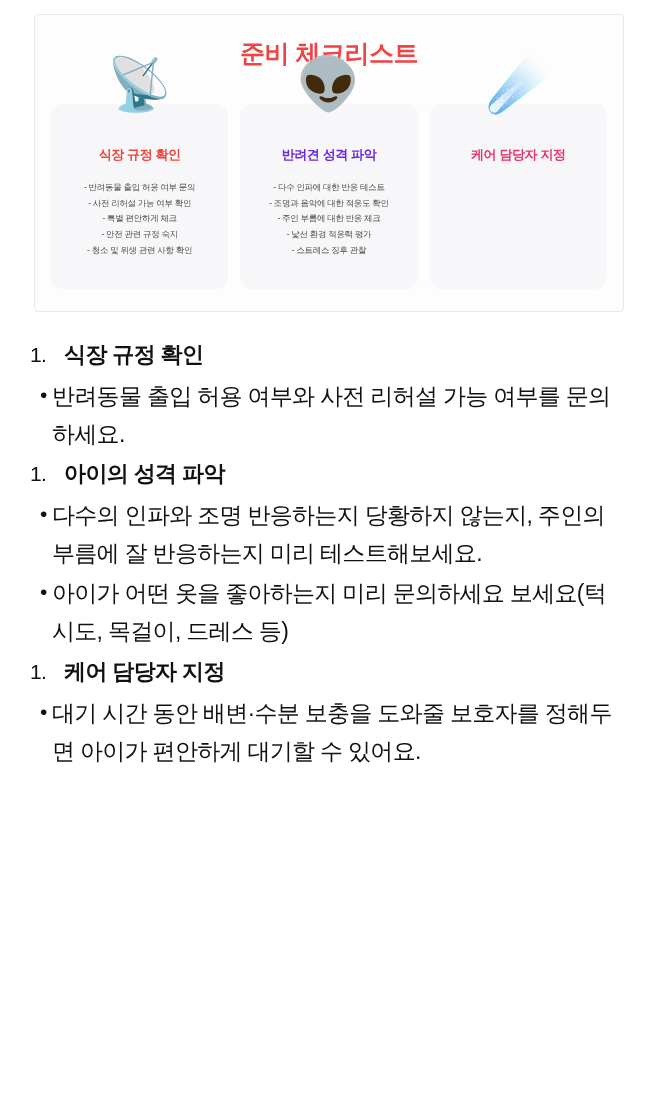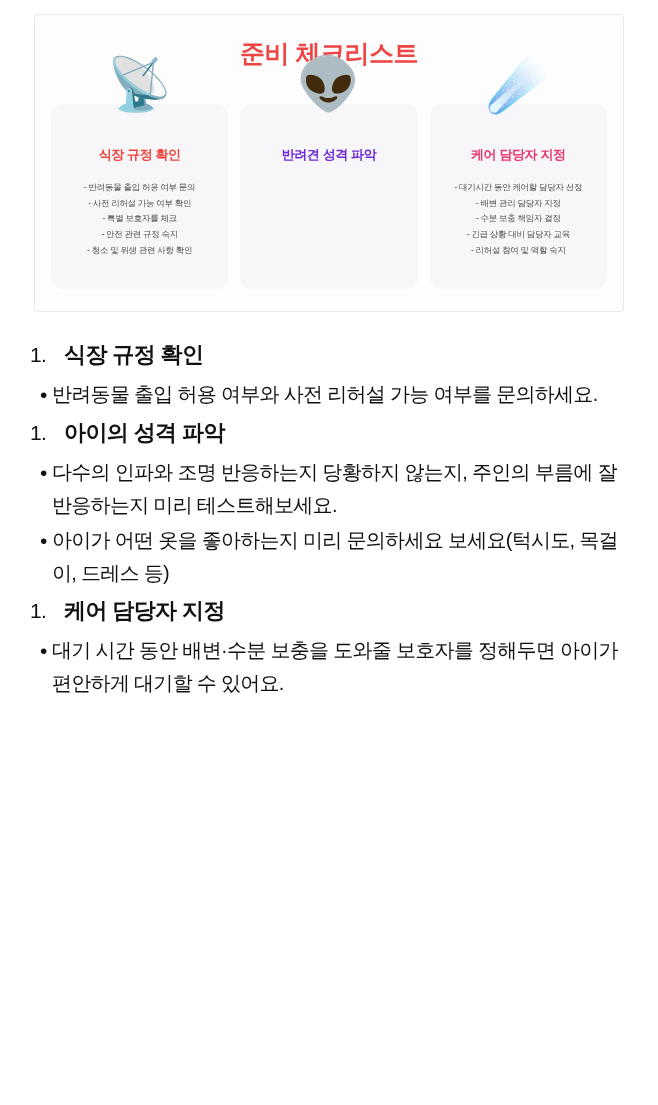--- a/index.html
+++ b/index.html
@@ -129,21 +129,21 @@
     width: 22px;
     flex: 0 0 22px;
     font-size: 21px;
     line-height: 1.65;
     text-align: left;
     padding-left: 10px;
     color: #111111;
   }
   .bullet .btext {
     flex: 1;
-    font-size: 20px;
+    font-size: 23px;
     line-height: 1.65;
     letter-spacing: -0.7px;
     color: #111111;
     padding-right: 6px;
   }
 </style>
 </head>
 <body>
 
 <div class="page">
@@ -152,41 +152,41 @@
     <div class="info-title">준비 체크리스트</div>
 
     <div class="cards">
 
       <div class="card">
         <div class="card-emoji">📡</div>
         <div class="card-title red">식장 규정 확인</div>
         <ul class="card-list">
           <li>- 반려동물 출입 허용 여부 문의</li>
           <li>- 사전 리허설 가능 여부 확인</li>
-          <li>- 특별 보호자를 체크</li>
+          <li>- 특별 편안하게 체크</li>
           <li>- 안전 관련 규정 숙지</li>
           <li>- 청소 및 위생 관련 사항 확인</li>
         </ul>
       </div>
 
       <div class="card">
         <div class="card-emoji">👽</div>
         <div class="card-title blue">반려견 성격 파악</div>
+        <ul class="card-list">
+          <li>- 다수 인파에 대한 반응 테스트</li>
+          <li>- 조명과 음악에 대한 적응도 확인</li>
+          <li>- 주인 부름에 대한 반응 체크</li>
+          <li>- 낯선 환경 적응력 평가</li>
+          <li>- 스트레스 징후 관찰</li>
+        </ul>
       </div>
 
       <div class="card">
         <div class="card-emoji">☄️</div>
         <div class="card-title pink">케어 담당자 지정</div>
-        <ul class="card-list">
-          <li>- 대기시간 동안 케어할 담당자 선정</li>
-          <li>- 배변 관리 담당자 지정</li>
-          <li>- 수분 보충 책임자 결정</li>
-          <li>- 긴급 상황 대비 담당자 교육</li>
-          <li>- 리허설 참여 및 역할 숙지</li>
-        </ul>
       </div>
 
     </div>
   </div>
 
   <div class="article">
 
     <div class="section">
       <div class="num-head">
         <span class="num">1.</span>

